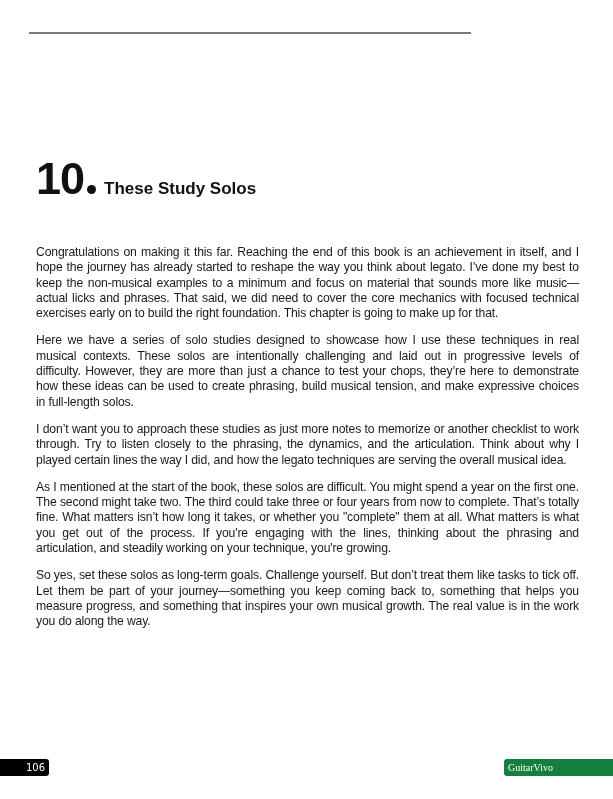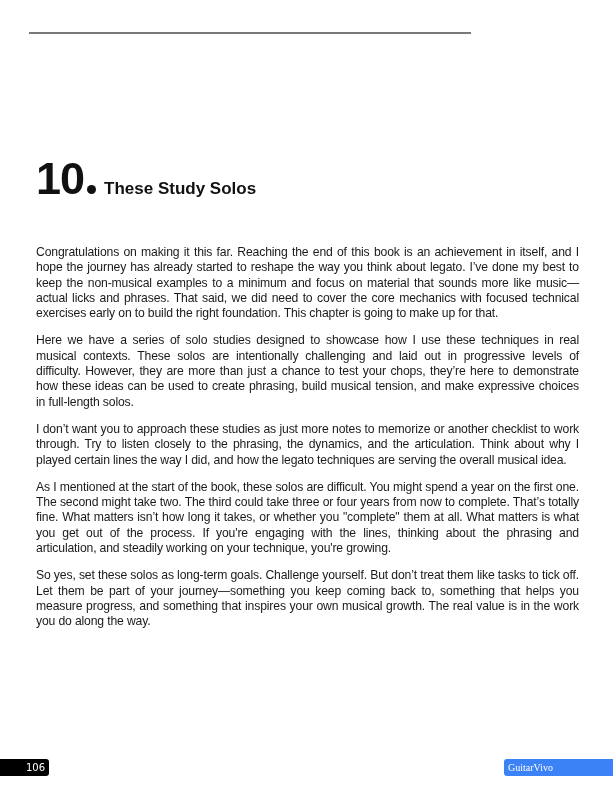--- a/index.html
+++ b/index.html
@@ -6,21 +6,21 @@
     body { width: 613px; height: 799px; position: relative; overflow: hidden; font-family: "Liberation Sans", sans-serif; color: #1a1a1a; }
     .top-rule { position: absolute; left: 29px; top: 32px; width: 442px; height: 2px; background: #7a7a7a; }
     .chapter-heading { position: absolute; left: 36px; top: 156px; display: flex; align-items: baseline; text-align: right; }
     .chapter-num { font-family: "Liberation Sans", sans-serif; font-weight: 700; font-size: 45px; letter-spacing: -1px; color: #111; line-height: 1; }
     .chapter-dot { display: inline-block; width: 9px; height: 9px; border-radius: 50%; background: #111; margin-left: 3px; margin-right: 8px; }
     .chapter-title { font-family: "Liberation Sans", sans-serif; font-weight: 700; font-size: 17px; color: #111; }
     .body { position: absolute; left: 36px; top: 233px; width: 543px; }
     .para { font-size: 12.2px; line-height: 15.3px; text-align: justify; margin: 12px 0 8px 0; color: #1a1a1a; letter-spacing: -0.15px; }
     .footer-left { position: absolute; left: 0; top: 759px; width: 49px; height: 17px; background: #000; border-radius: 0 3px 3px 0; display: flex; align-items: center; justify-content: flex-end; }
     .page-num { color: #fff; font-family: "DejaVu Sans", sans-serif; font-size: 10px; padding-right: 4px; }
-    .footer-right { position: absolute; left: 504px; top: 759px; width: 109px; height: 17px; background: #3b82f6; border-radius: 3px 0 0 3px; display: flex; align-items: center; }
+    .footer-right { position: absolute; left: 504px; top: 759px; width: 109px; height: 17px; background: #15803d; border-radius: 3px 0 0 3px; display: flex; align-items: center; }
     .brand { color: #fff; font-family: "Liberation Serif", serif; font-size: 10px; padding-left: 4px; }
   </style>
 </head>
 <body>
 
 <div class="top-rule"></div>
 
 <div class="chapter-heading">
   <span class="chapter-num">10</span>
   <span class="chapter-dot"></span>

